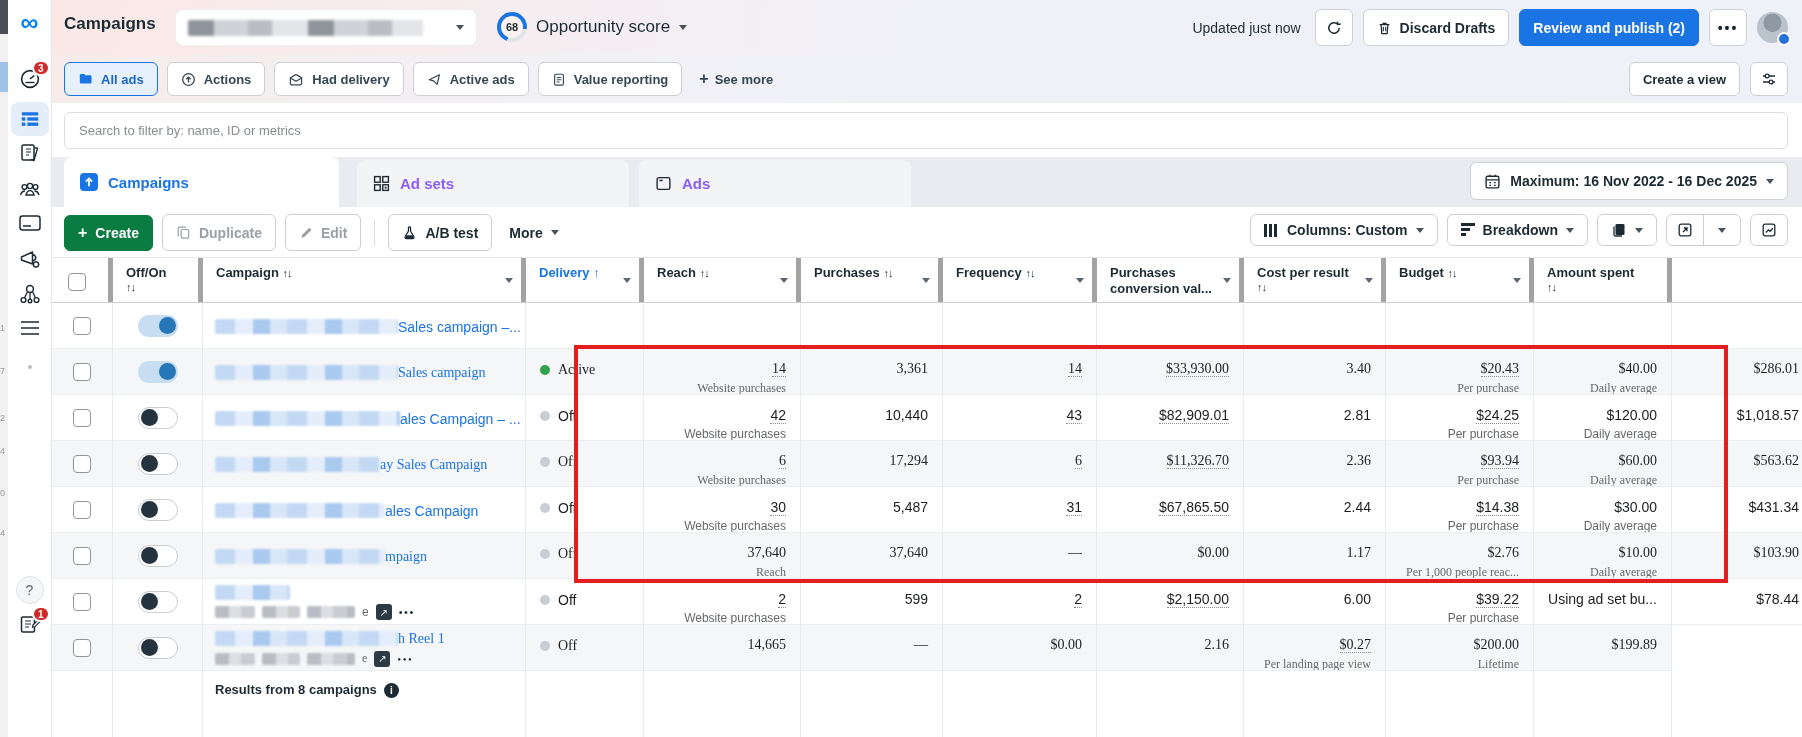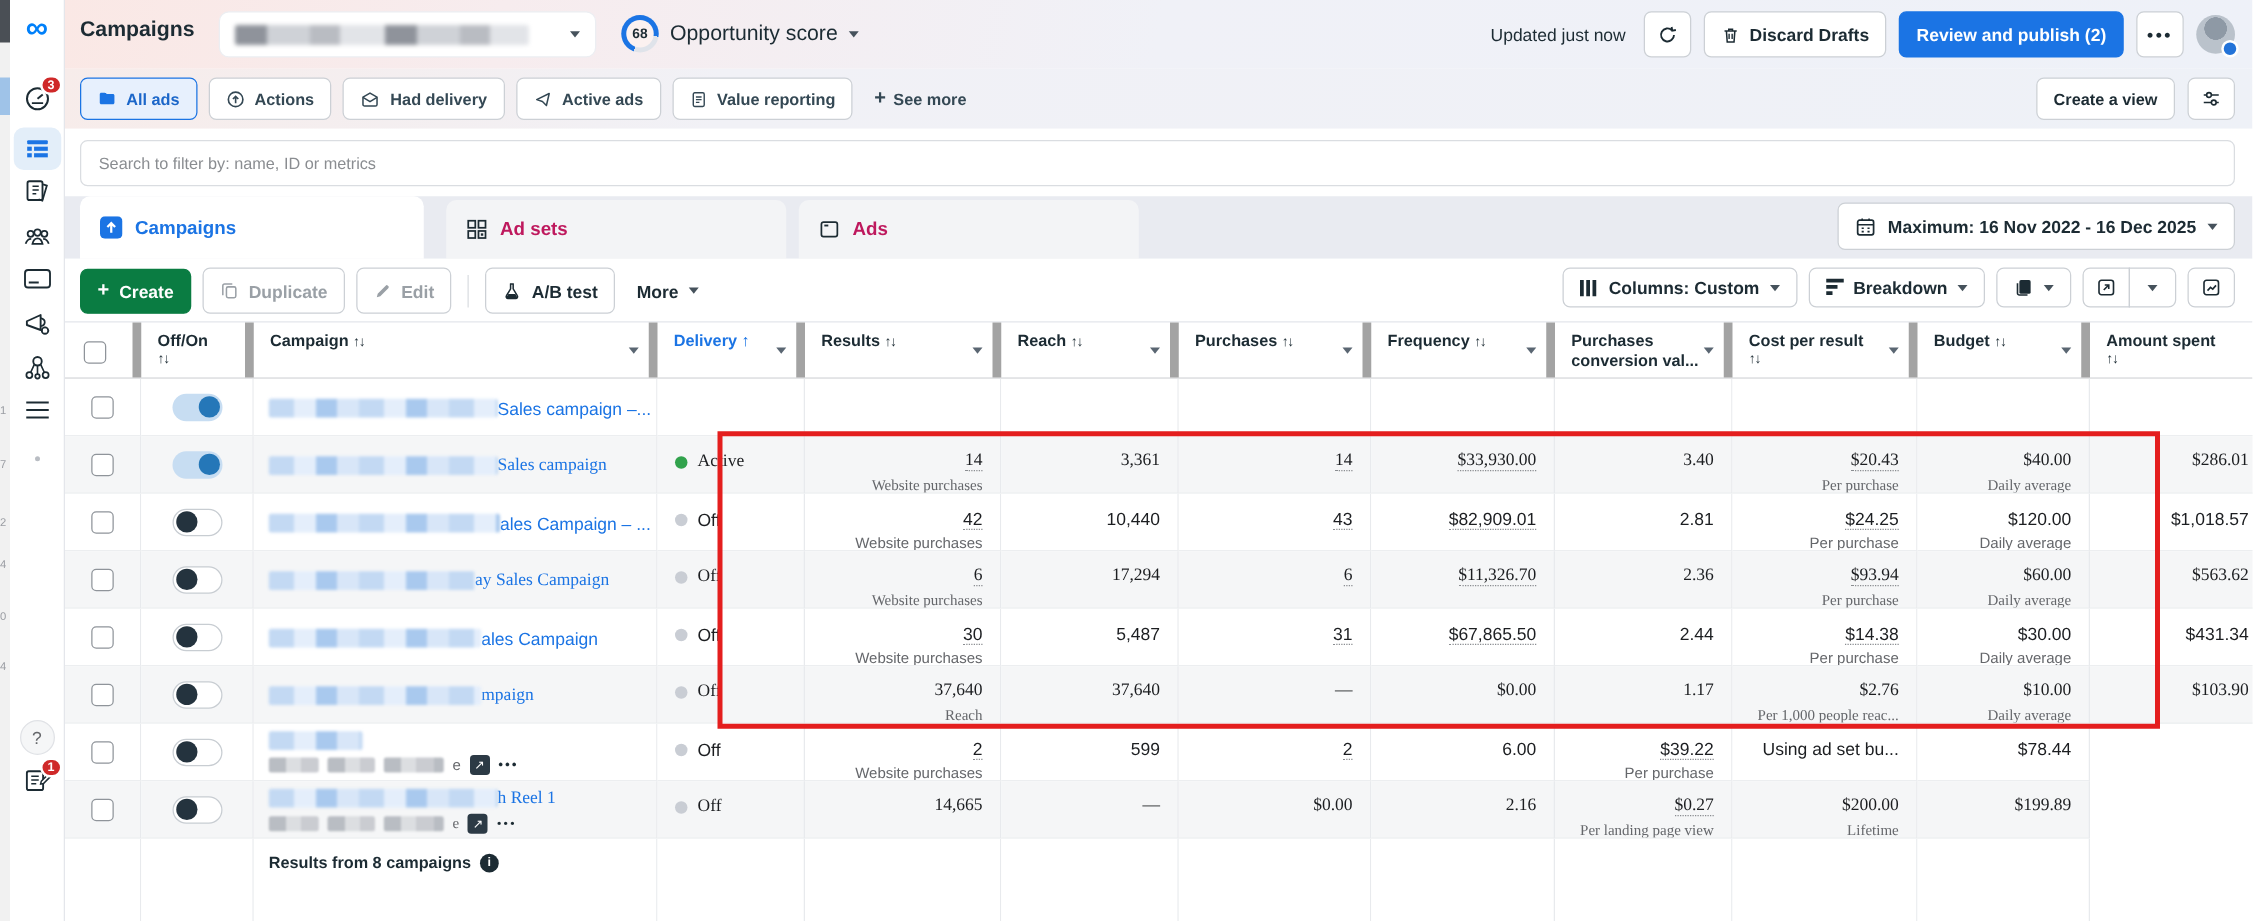--- a/index.html
+++ b/index.html
@@ -77,21 +77,21 @@
   .pills-right .btn { height:34px; font-size:13px; }
 
   
   .search-input { position:absolute; left:12px; top:9px; width:1724px; height:37px; border:1px solid #dadde1;
     border-radius:6px; font-size:13px; color:#1c1e21; padding:0 14px; outline:none; background:#fff;
     font-family:"Liberation Sans", sans-serif; }
   .search-input::placeholder { color:#8a8d91; }
 
   
   .ltab { position:absolute; display:flex; align-items:center; gap:10px; padding:0 16px; height:47px; top:3px;
-    background:#f3f4f6; border-radius:8px 8px 0 0; font-size:15px; font-weight:bold; color:#be185d; cursor:pointer; }
+    background:#f3f4f6; border-radius:8px 8px 0 0; font-size:15px; font-weight:bold; color:#8b5cf6; cursor:pointer; }
   .ltab.active { top:0; height:50px; background:#fff; color:#1b74e4; }
   .ltab-campaigns { left:12px;  width:275px; }
   .ltab-adsets    { left:305px; width:272px; }
   .ltab-ads       { left:587px; width:272px; }
   .date-btn { position:absolute; right:14px; top:5px; height:38px; display:flex; align-items:center; gap:9px;
     background:#fff; border:1px solid #ccd0d5; border-radius:6px; padding:0 13px; font-size:14px;
     font-weight:600; color:#1c2b33; cursor:pointer; }
 
   
   .tb-left { position:absolute; left:12px; top:7px; display:flex; align-items:center; gap:9px; }
@@ -103,21 +103,21 @@
   .tb-right { position:absolute; right:14px; top:7px; display:flex; align-items:center; gap:9px; }
   .tb-right .btn { height:32px; }
   .split { display:flex; }
   .split .btn:first-child { border-radius:6px 0 0 6px; }
   .split .btn:last-child { border-radius:0 6px 6px 0; margin-left:-1px; }
 
   
   .grid { display:grid; grid-template-columns:61px 90px 323px 118px 157px 142px 154px 147px 142px 148px 138px 142px; }
   .thead { position:absolute; left:0; top:257px; width:1750px; height:46px; border-top:1px solid #e4e6eb;
     border-bottom:1px solid #ced0d4; background:#fff; }
-  .hcell { position:relative; border-right:7px solid #a3a3a3; padding:7px 20px 4px 13px; font-size:13px;
+  .hcell { position:relative; border-right:5px solid #a3a3a3; padding:7px 20px 4px 13px; font-size:13px;
     font-weight:bold; color:#1c2b33; line-height:1.25; cursor:pointer; }
   .hcell .sort { font-size:11px; color:#1c2b33; letter-spacing:-1px; }
   .hcell .caret { position:absolute; right:8px; top:20px; border-top-color:#5a6672; }
   .hcell.blue { color:#1b74e4; }
   .hcell.blue .sort { color:#1b74e4; font-size:13px; }
   .hc-select { display:flex; align-items:center; justify-content:center; }
   .checkbox { width:18px; height:18px; border:1.5px solid #8f949a; border-radius:4px; background:#fff; cursor:pointer; }
 
   .tbody { position:absolute; left:0; top:303px; width:1750px; }
   .trow { height:46px; }
@@ -492,24 +492,20 @@
       </div>
       <div class="hcell">
         <span>Campaign</span> <span class="sort">↑↓</span>
         <span class="caret"></span>
       </div>
       <div class="hcell blue">
         <span>Delivery</span> <span class="sort">↑</span>
         <span class="caret"></span>
       </div>
       <div class="hcell">
-        <span>Results</span> <span class="sort">↑↓</span>
-        <span class="caret"></span>
-      </div>
-      <div class="hcell">
         <span>Reach</span> <span class="sort">↑↓</span>
         <span class="caret"></span>
       </div>
       <div class="hcell">
         <span>Purchases</span> <span class="sort">↑↓</span>
         <span class="caret"></span>
       </div>
       <div class="hcell">
         <span>Frequency</span> <span class="sort">↑↓</span>
         <span class="caret"></span>
@@ -867,20 +863,23 @@
       <div><span class="res-v mlink">2</span></div>
       <div class="msub res-l">Website purchases</div>
     </div>
     <div class="cell num">
       <span class="reach-v">599</span>
     </div>
     <div class="cell num">
       <span class="pur-v mlink">2</span>
     </div>
     <div class="cell num">
+      <span class="conv-v mlink">$2,150.00</span>
+    </div>
+    <div class="cell num">
       <span class="freq-v">6.00</span>
     </div>
     <div class="cell num">
       <div><span class="cpr-v mlink">$39.22</span></div>
       <div class="msub cpr-l">Per purchase</div>
     </div>
     <div class="cell num">
       <div><span class="bud-v">Using ad set bu...</span></div>
       <div class="msub bud-l"></div>
     </div>

